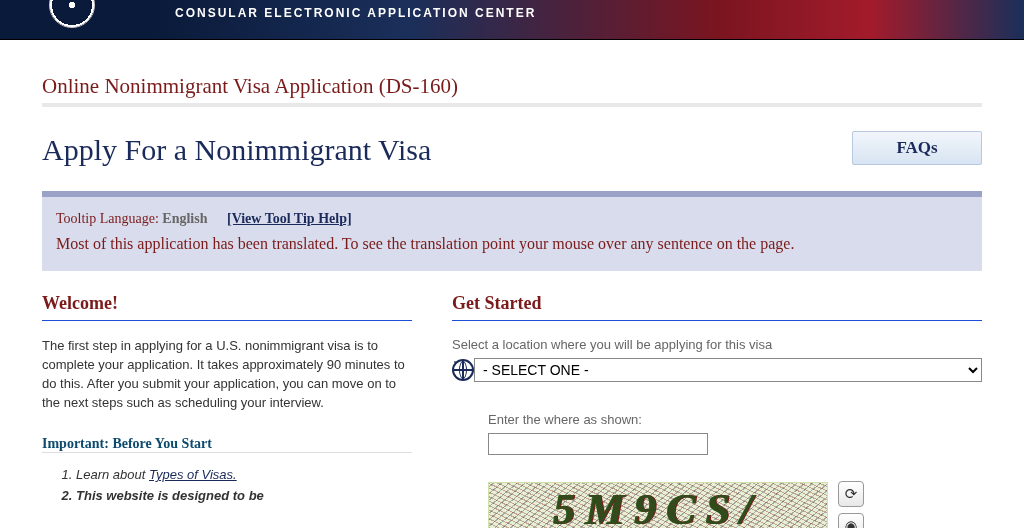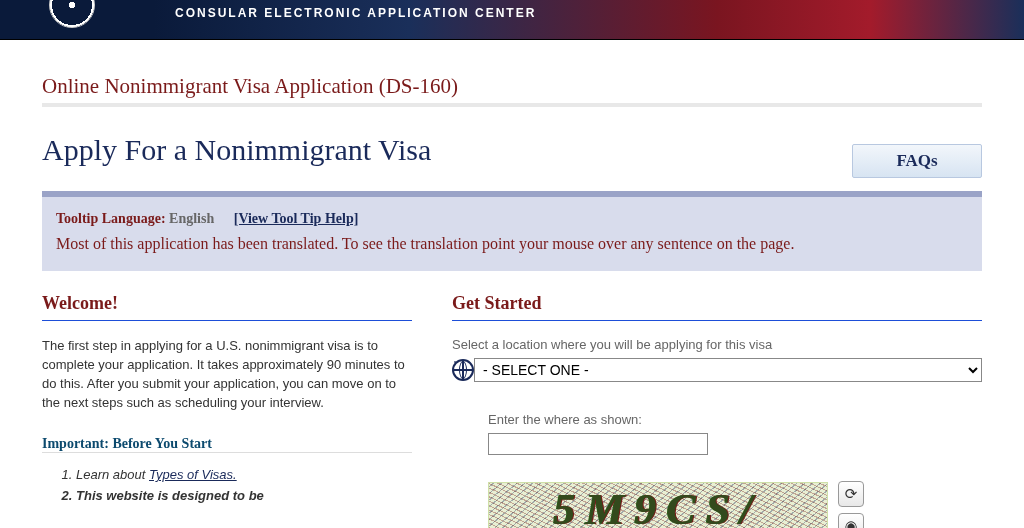--- a/index.html
+++ b/index.html
@@ -43,21 +43,21 @@
 
   .app-title {
     color: #7a1a1a;
     font-family: Georgia, 'Times New Roman', serif;
     font-size: 21px;
     margin: 34px 0 4px 0;
     font-weight: normal;
   }
   .thin-line { height: 4px; background: #e8e8e8; margin-bottom: 20px; }
 
-  .head-row { display: flex; align-items: center; justify-content: space-between; gap: 24px; }
+  .head-row { display: flex; align-items: flex-start; justify-content: space-between; gap: 24px; }
   .page-heading {
     color: #1a2a5a;
     font-family: Georgia, 'Times New Roman', serif;
     font-size: 30px;
     font-weight: normal;
     margin: 6px 0 24px 0;
   }
   .faq-btn {
     width: 130px;
     text-align: center;
@@ -81,21 +81,21 @@
     margin-bottom: 22px;
   }
   .lang-bar .caret {
     position: absolute; right: 30px; top: -6px;
     width: 18px; height: 6px;
   }
   .lang-line1 {
     font-family: Georgia, serif;
     font-size: 14px;
   }
-  .lang-line1 .lbl { color: #7a1a1a; font-weight: bold; text-align: center; }
+  .lang-line1 .lbl { color: #7a1a1a; font-weight: normal; text-align: center; }
   .lang-line1 .val { color: #666; font-weight: bold; }
   .lang-line1 .help { color: #1a2a5a; font-weight: bold; text-decoration: underline; margin-left: 16px; cursor: pointer; }
   .lang-line2 {
     margin-top: 8px;
     color: #7a1a1a;
     font-family: Georgia, serif;
     font-size: 16px;
   }
 
   .cols { display: flex; gap: 40px; }

